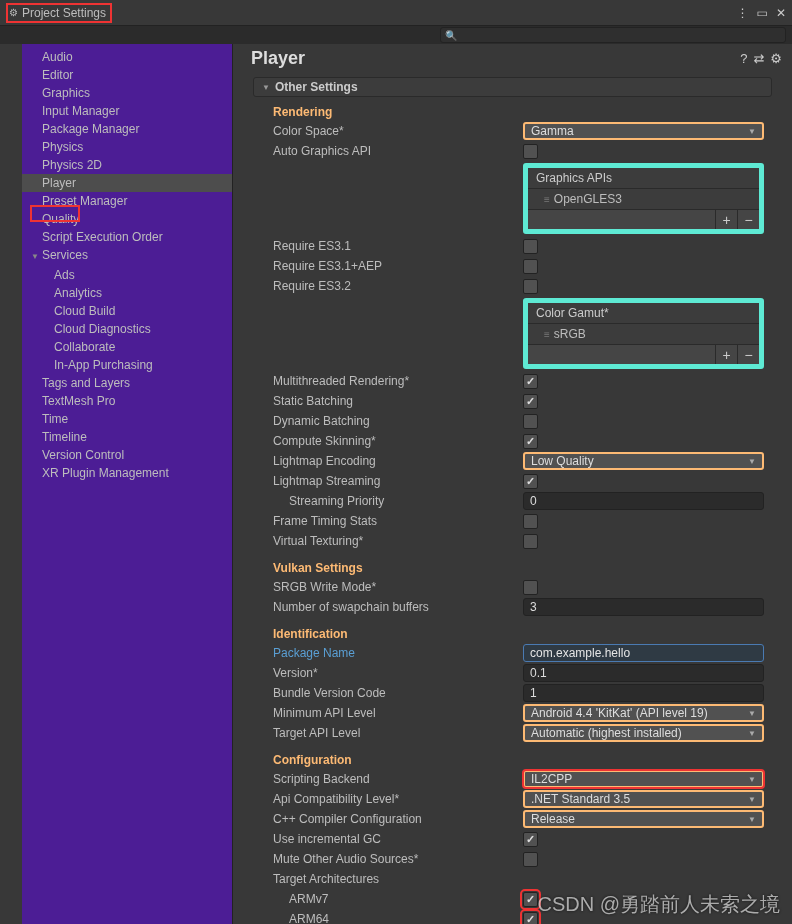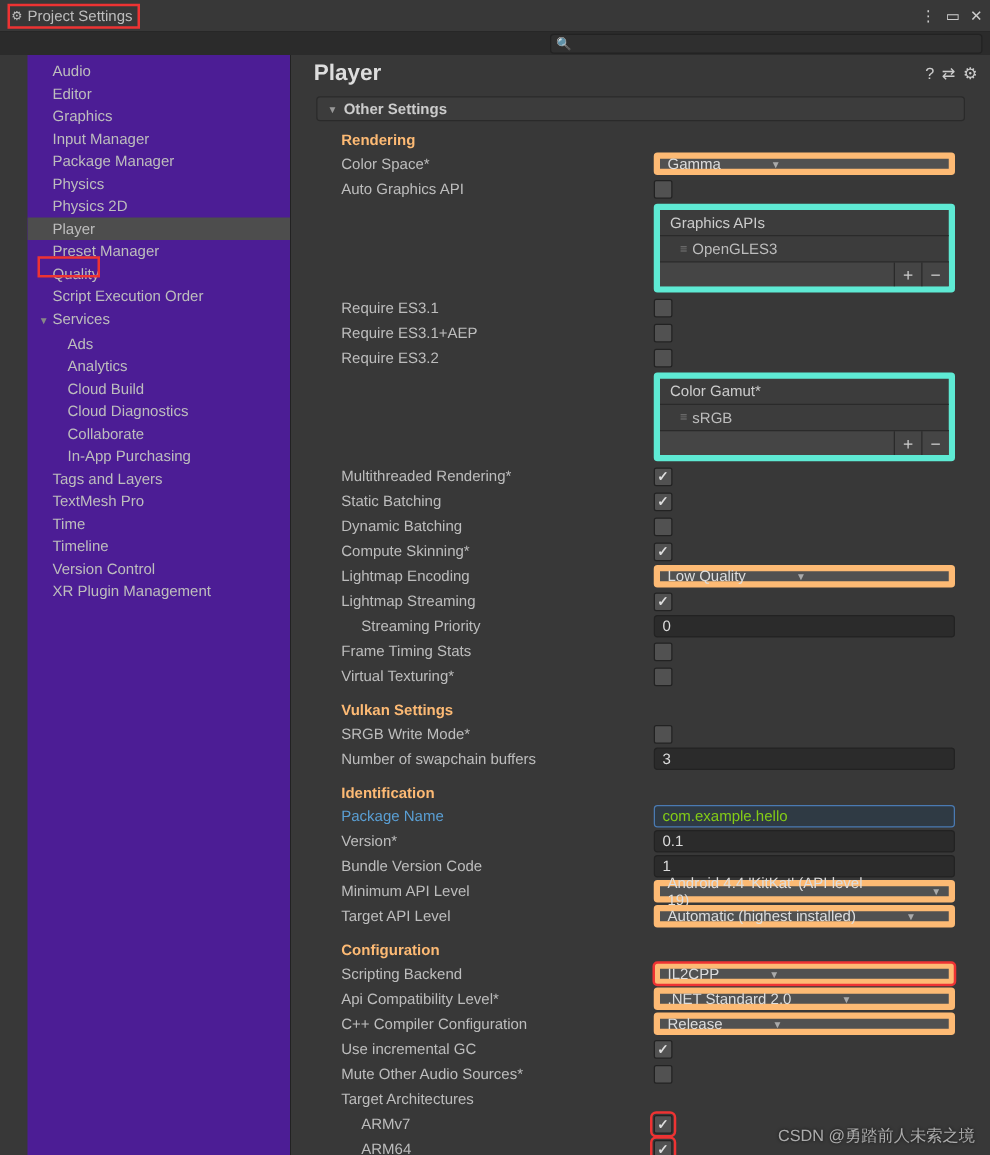--- a/index.html
+++ b/index.html
@@ -35,40 +35,40 @@
   .section-fold .title { font-weight:bold; color:#ccc; }
   
   .subheader { font-weight: bold; color: #fdba74; padding: 4px 0 2px 20px; }
   
   .row { display: flex; align-items: center; min-height: 20px; padding-left: 20px; }
   .row .label { width: 250px; color: #bdbdbd; }
   .row .label.indent { padding-left: 16px; }
   .row .label.blue { color: #5a9fd4; }
   .row .control { flex: 1; }
   
-  .dropdown { background: #515151; border: 5px solid #fdba74; border-radius: 3px; height: 18px; display: flex; align-items: center; padding: 0 6px; color: #ddd; cursor: pointer; gap: 40px; }
+  .dropdown { background: #515151; border: 2px solid #fdba74; border-radius: 3px; height: 18px; display: flex; align-items: center; justify-content: space-between; padding: 0 6px; color: #ddd; cursor: pointer; gap: 40px; }
   .dropdown .caret { font-size: 8px; color: #aaa; }
   .dropdown.highlight { outline: 2px solid #e33; outline-offset: -1px; }
   
   .text-input { background: #2b2b2b; border: 1px solid #222; border-radius: 3px; height: 18px; padding: 0 6px; color: #ddd; display:flex; align-items:center; width:100%; }
   .text-input.active { border:1px solid #4a7ab2; background:#2f3a44; }
-  .text-input input { background:transparent; border:none; outline:none; color:#84cc16; font-size:12px; width:100%;}
+  .text-input input { background:transparent; border:none; outline:none; color:#e5e5e5; font-size:12px; width:100%;}
   
   .checkbox { width: 15px; height: 15px; background: #515151; border: 1px solid #222; border-radius: 2px; display:flex; align-items:center; justify-content:center; cursor:pointer; }
   .checkbox.checked::after { content:"✓"; color:#ddd; font-size:11px; font-weight:bold; }
   .checkbox.highlight { outline: 2px solid #e33; outline-offset: 1px; }
   
   .boxed-list { background: #3c3c3c; border: 5px solid #5eead4; border-radius: 3px; margin: 2px 0; }
   .boxed-header { padding: 3px 8px; color:#ccc; border-bottom:1px solid #2a2a2a; }
   .boxed-item { padding: 3px 8px 3px 16px; display:flex; align-items:center; gap:6px; }
   .drag-handle { color:#777; font-size:10px; letter-spacing:-2px;}
   .boxed-footer { display:flex; justify-content:flex-end; background:#454545; border-top:1px solid #2a2a2a; height:20px; align-items:center; }
   .boxed-footer .pm { width:22px; text-align:center; color:#ccc; cursor:pointer; font-size:14px; border-left:1px solid #2a2a2a; height:100%; display:flex; align-items:center; justify-content:center;}
   
-  .watermark { position:absolute; right:12px; bottom:6px; color:#ddd; font-size:13px; opacity:0.7; font-family: "Microsoft YaHei", sans-serif; text-shadow:0 0 3px #000;}
+  .watermark { position:absolute; right:12px; bottom:6px; color:#ddd; font-size:20px; opacity:0.7; font-family: "Microsoft YaHei", sans-serif; text-shadow:0 0 3px #000;}
   
   ::-webkit-scrollbar { width: 12px; }
   ::-webkit-scrollbar-track { background: #383838; }
   ::-webkit-scrollbar-thumb { background: #5a5a5a; border-radius: 6px; }
 </style>
 </head>
 <body>
 
 <div class="titlebar">
   <div class="titlebar-left">
@@ -331,21 +331,21 @@
             <div class="dropdown highlight">
               <span>IL2CPP</span>
               <span class="caret">▼</span>
             </div>
           </div>
         </div>
       <div class="row">
           <div class="label">Api Compatibility Level*</div>
           <div class="control">
             <div class="dropdown">
-              <span>.NET Standard 2.0</span>
+              <span>.NET Standard 3.5</span>
               <span class="caret">▼</span>
             </div>
           </div>
         </div>
       <div class="row">
           <div class="label">C++ Compiler Configuration</div>
           <div class="control">
             <div class="dropdown">
               <span>Release</span>
               <span class="caret">▼</span>

